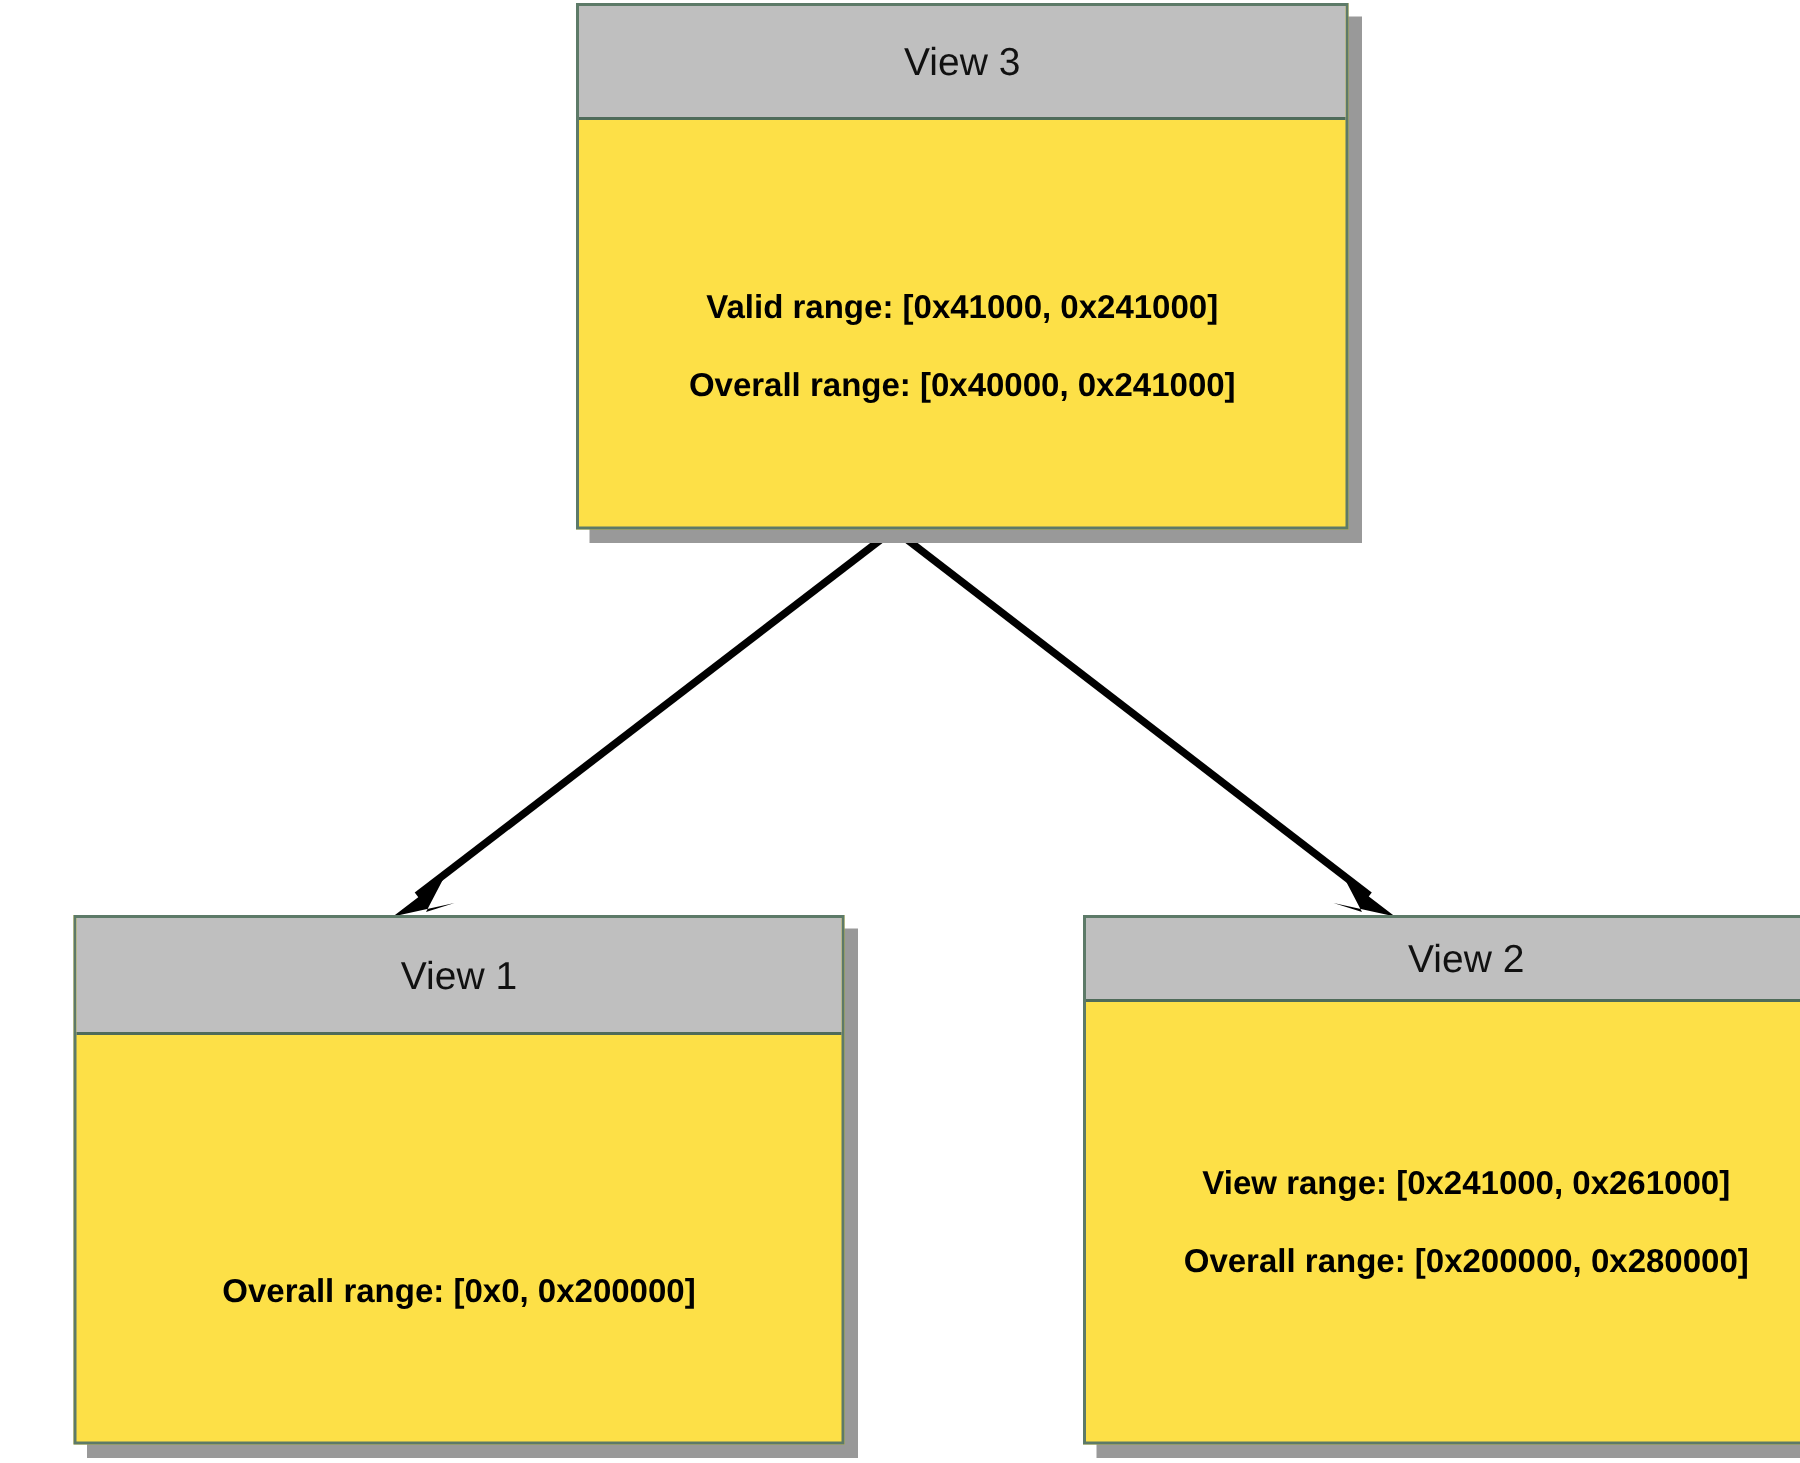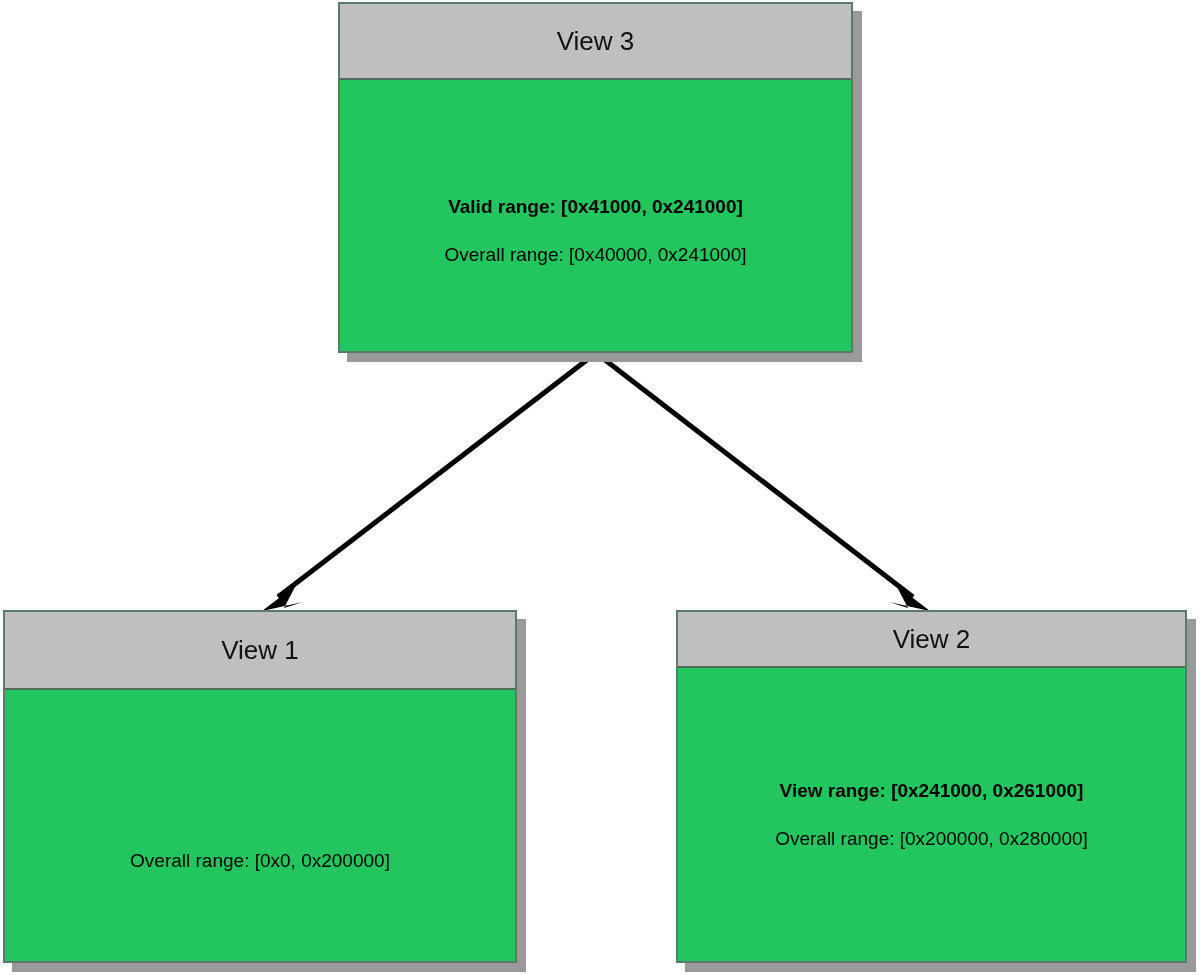--- a/index.html
+++ b/index.html
@@ -22,24 +22,25 @@
     top: 0;
     width: 1200px;
     height: 975px;
     pointer-events: none;
   }
 
   .node {
     position: absolute;
     box-sizing: border-box;
     border: 2px solid #5d7a68;
-    background: #22c55e;
+    background: #fde047;
     box-shadow: 9px 9px 0 0 #999999;
     display: flex;
     flex-direction: column;
+    margin-left: 46px;
   }
 
   .node-header {
     box-sizing: border-box;
     background: #bfbfbf;
     border-bottom: 2px solid #4f6b5a;
     display: flex;
     align-items: center;
     justify-content: center;
     flex: 0 0 auto;
@@ -56,31 +57,31 @@
     flex: 1 1 auto;
     display: flex;
     flex-direction: column;
     align-items: center;
     justify-content: center;
     padding: 0 10px;
     box-sizing: border-box;
   }
 
   .node-line {
-    font-size: 19px;
+    font-size: 22px;
     line-height: 1.15;
     text-align: center;
     white-space: nowrap;
     color: #000000;
   }
   .node-line.valid {
     font-weight: bold;
   }
   .node-line.overall {
-    font-weight: normal;
+    font-weight: bold;
     margin-top: 26px;
   }
 
   
   #node-view3 {
     left: 338px;
     top: 2px;
     width: 515px;
     height: 351px;
   }

